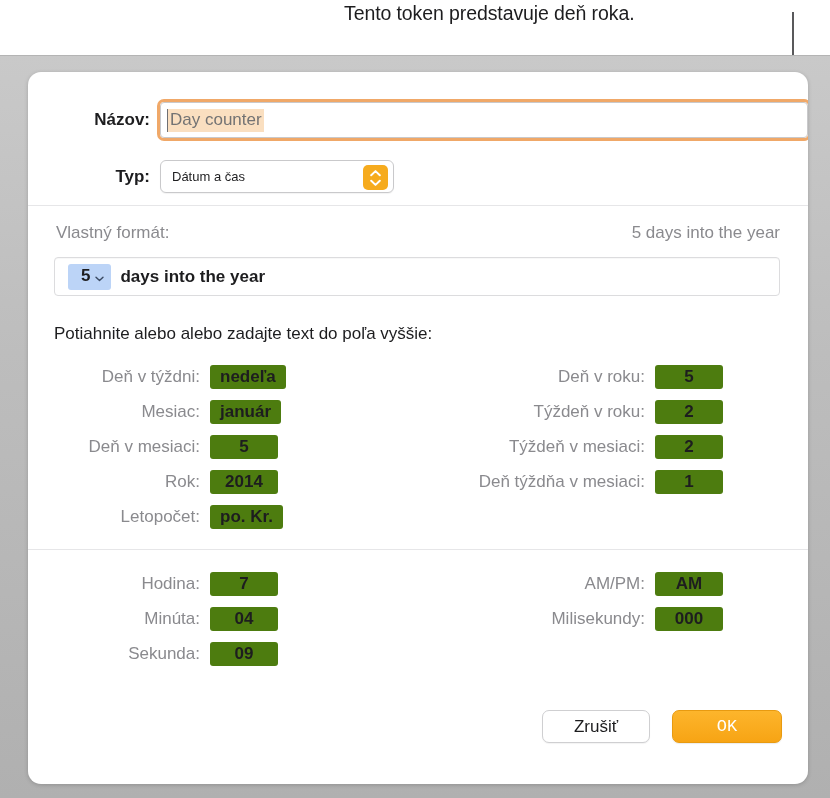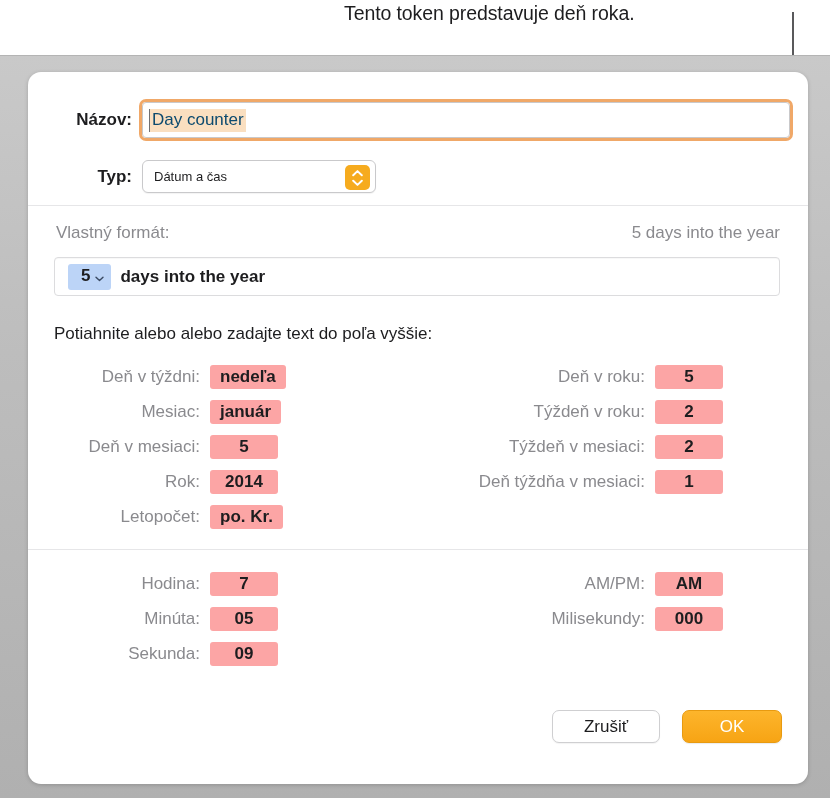--- a/index.html
+++ b/index.html
@@ -71,21 +71,21 @@
     top: 72px;
     width: 780px;
     height: 712px;
     background: #ffffff;
     border-radius: 13px;
     box-shadow: 0 1px 4px rgba(0,0,0,0.18);
     overflow: hidden;
   }
 
   
-  .field-row { position: absolute; display: flex; align-items: center; }
+  .field-row { position: absolute; display: flex; align-items: center; margin-left: 18px; }
 
   .field-label {
     font-size: 17px;
     font-weight: 700;
     color: #1d1d1f;
     text-align: right;
     white-space: nowrap;
   }
 
   .name-row { left: 0px; top: 30px; width: 780px; }
@@ -110,21 +110,21 @@
   .name-focus-ring {
     position: absolute;
     left: -3px; top: -3px;
     width: 654px; height: 42px;
     border: 3px solid #f0a868;
     border-radius: 7px;
     pointer-events: none;
   }
   .name-value {
     font-size: 17px;
-    color: #0c4a6e;
+    color: #737373;
     background: #fadfc0;
     padding: 1px 2px 2px 2px;
     border-left: 1px solid #6f6f72;
     white-space: nowrap;
   }
 
   .type-row { left: 0px; top: 88px; width: 780px; }
   .type-row .field-label { width: 104px; }
 
   .popup-button {
@@ -243,21 +243,21 @@
     height: 26px;
   }
   .token-label {
     font-size: 17px;
     color: #8a8a8e;
     text-align: right;
     white-space: nowrap;
     padding-right: 10px;
   }
   .token-chip {
-    background: #fca5a5;
+    background: #4d7c0f;
     border-radius: 3px;
     font-size: 17px;
     font-weight: 700;
     color: #1d1d1f;
     height: 24px;
     display: flex;
     align-items: center;
     justify-content: center;
     padding: 0 10px;
     white-space: nowrap;
@@ -303,25 +303,26 @@
     white-space: nowrap;
   }
   .btn-cancel {
     width: 108px;
     background: #ffffff;
     border: 1px solid #cfcfd1;
     color: #1d1d1f;
     box-shadow: 0 1px 1px rgba(0,0,0,0.05);
   }
   .btn-ok {
-    width: 100px;
+    width: 110px;
     background: linear-gradient(180deg, #fdb52c 0%, #f7a414 100%);
     border: 1px solid #e89a10;
     color: #ffffff;
     box-shadow: 0 1px 1px rgba(0,0,0,0.08);
+    font-family: Liberation Mono, monospace;
   }
 </style>
 </head>
 <body>
 
 <div id="root">
 
   <div class="callout-text">Tento token predstavuje deň roka.</div>
   <div class="callout-line-v"></div>
   <div class="callout-line-h"></div>
@@ -415,21 +416,21 @@
     </div>
 
     <div class="separator sep-2"></div>
 
     <div class="token-row col-tleft" style="top:499px">
       <span class="token-label">Hodina:</span>
       <span class="token-chip">7</span>
     </div>
     <div class="token-row col-tleft" style="top:534px">
       <span class="token-label">Minúta:</span>
-      <span class="token-chip">05</span>
+      <span class="token-chip">04</span>
     </div>
     <div class="token-row col-tleft" style="top:569px">
       <span class="token-label">Sekunda:</span>
       <span class="token-chip">09</span>
     </div>
 
     <div class="token-row col-tright" style="top:499px">
       <span class="token-label">AM/PM:</span>
       <span class="token-chip">AM</span>
     </div>

